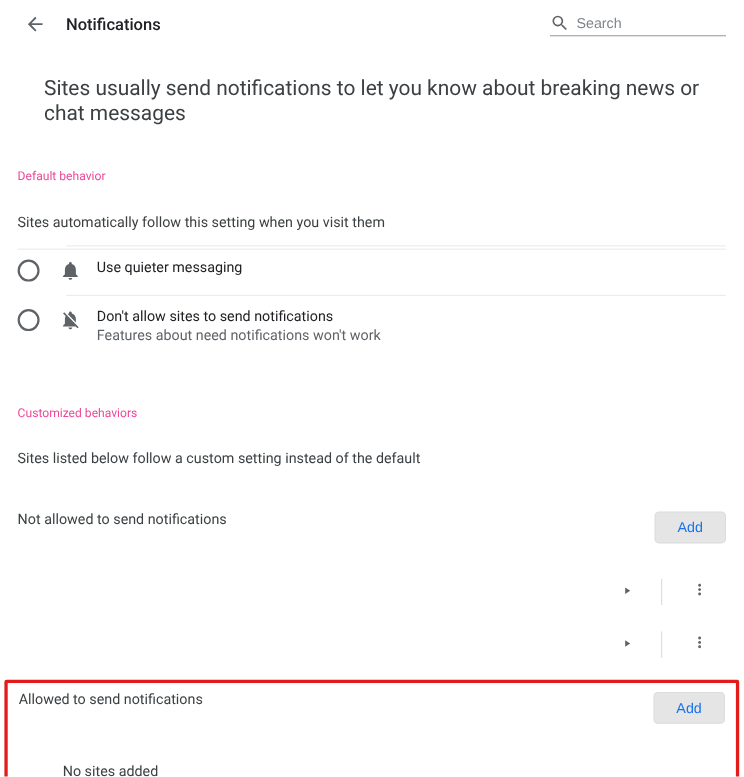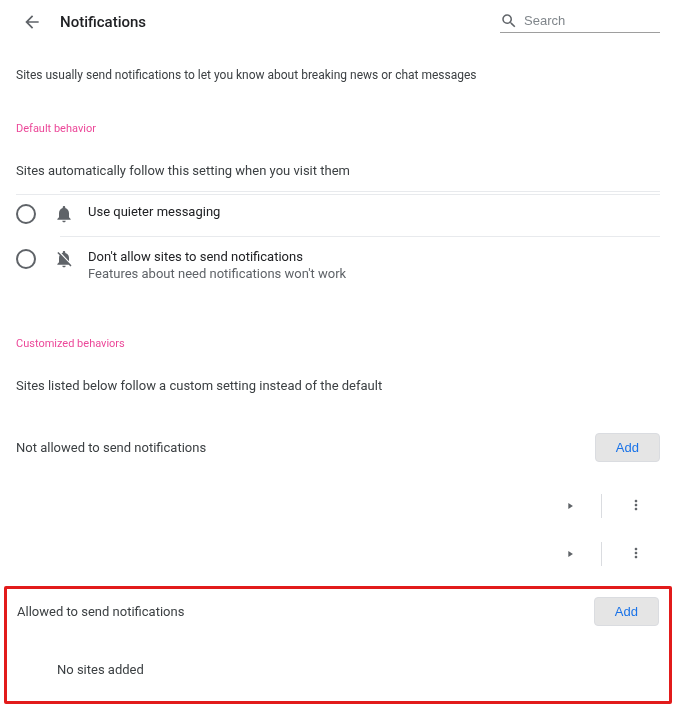--- a/index.html
+++ b/index.html
@@ -60,21 +60,22 @@
     }
     .search-input::placeholder {
       color: #80868b;
     }
     .content {
       padding: 8px 16px;
     }
     .intro {
       margin-top: 16px;
       color: #3c4043;
-      font-size: 12px;
+      font-size: 19px;
+      margin-left: 24px;
     }
     .section-title {
       font-size: 11px;
       font-weight: 400;
       color: #ec4899;
       margin-top: 40px;
     }
     .section-subtitle {
       font-size: 13px;
       color: #3c4043;
@@ -134,21 +135,20 @@
     .radio-desc {
       font-size: 13px;
       color: #5f6368;
       margin-top: 2px;
     }
     .opt2, .opt3 {
       margin-left: 0;
     }
     .list-hdr {
       display: flex;
-      align-items: center;
       justify-content: space-between;
       margin-top: 40px;
     }
     .list-hdr-text {
       font-size: 13px;
       color: #3c4043;
     }
     .add-btn {
       background: #e5e5e5;
       border: 1px solid #dadce0;

